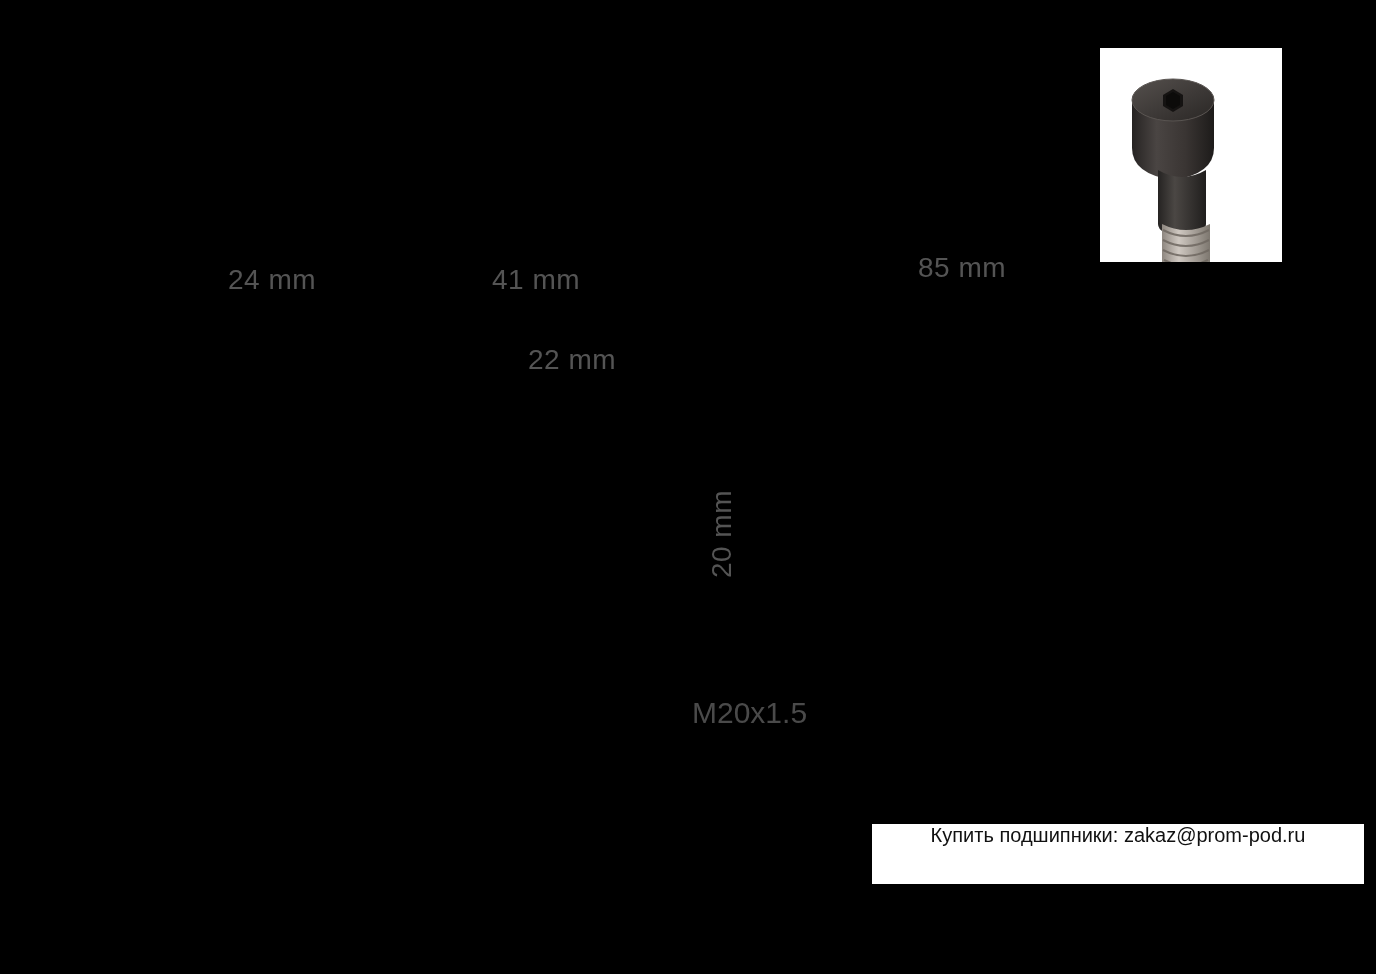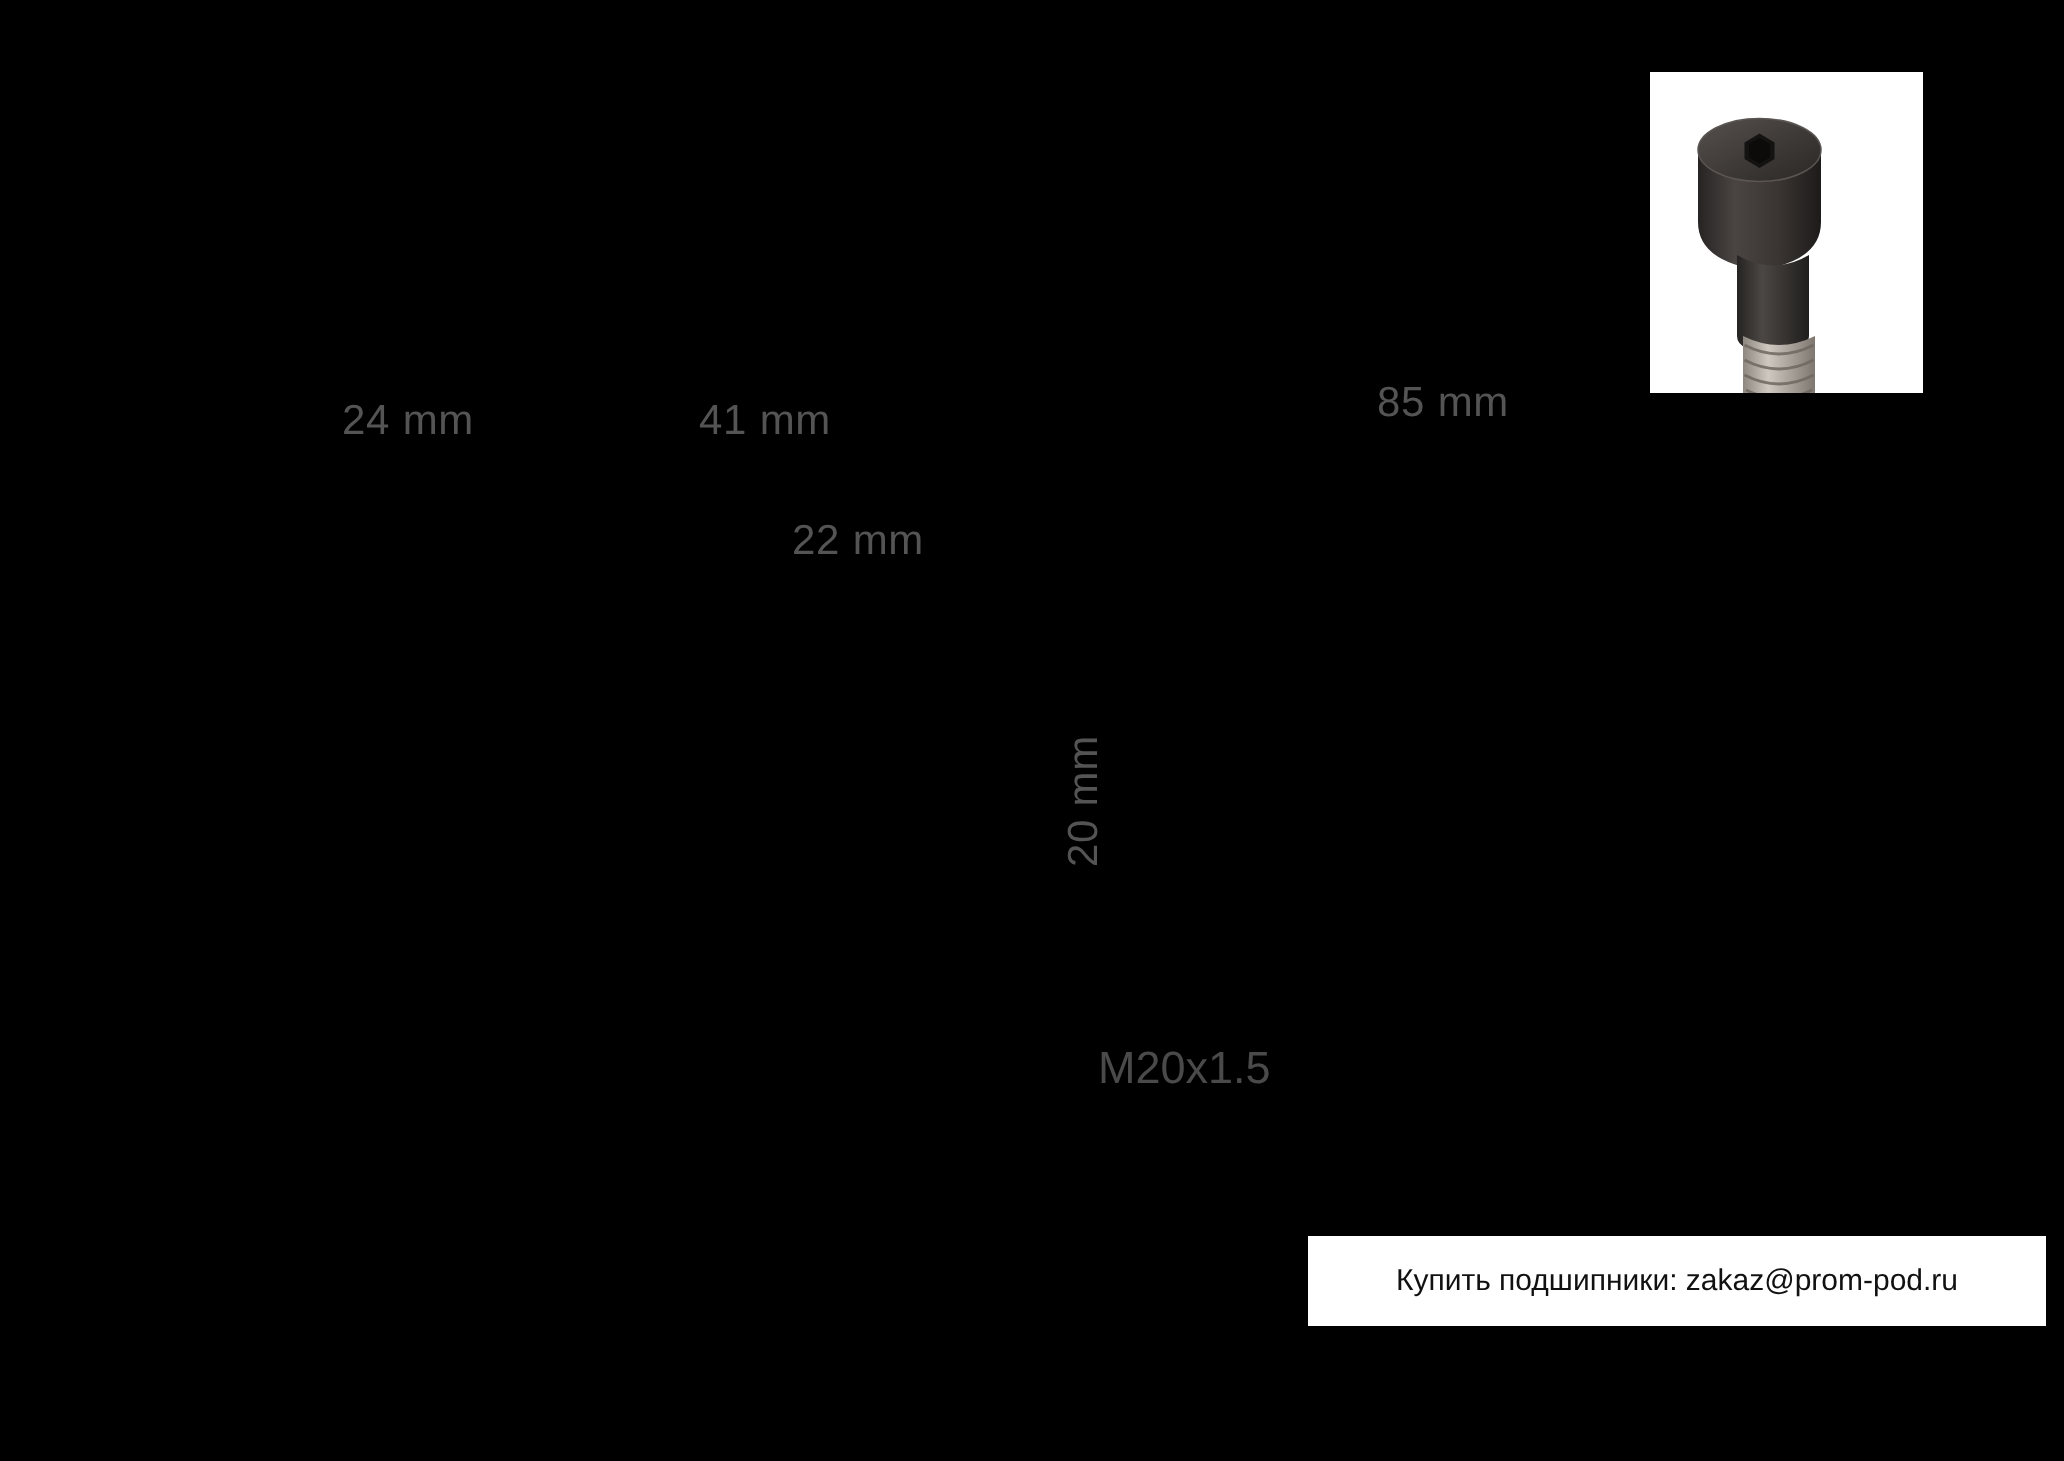--- a/index.html
+++ b/index.html
@@ -52,46 +52,46 @@
     display: block;
   }
   #contact-banner {
     position: absolute;
     left: 872px;
     top: 824px;
     width: 492px;
     height: 60px;
     background: #ffffff;
     display: flex;
-    align-items: center;
+    align-items: flex-start;
     justify-content: center;
   }
   #contact-banner .banner-text {
     color: #111111;
     font-family: "Liberation Sans", sans-serif;
     font-size: 20px;
     white-space: nowrap;
   }
 </style>
 </head>
 <body>
 
 <div id="canvas">
 
   <div class="dim-label" style="left:228px; top:264px;">24 mm</div>
 
-  <div class="dim-label" style="left:466px; top:264px;">41 mm</div>
+  <div class="dim-label" style="left:492px; top:264px;">41 mm</div>
 
   <div class="dim-label" style="left:918px; top:252px;">85 mm</div>
 
   <div class="dim-label" style="left:528px; top:344px;">22 mm</div>
 
   <div class="dim-label vertical" style="left:706px; top:490px;">20 mm</div>
 
-  <div class="thread-label" style="left:732px; top:696px;">M20x1.5</div>
+  <div class="thread-label" style="left:692px; top:696px;">M20x1.5</div>
 
   <div id="product-photo">
     <svg width="182" height="214" viewBox="0 0 182 214" xmlns="http://www.w3.org/2000/svg">
       <defs>
         <linearGradient id="headGrad" x1="0" y1="0" x2="1" y2="0">
           <stop offset="0%" stop-color="#262322"></stop>
           <stop offset="30%" stop-color="#4a4543"></stop>
           <stop offset="65%" stop-color="#3a3533"></stop>
           <stop offset="100%" stop-color="#1d1b1a"></stop>
         </linearGradient>

